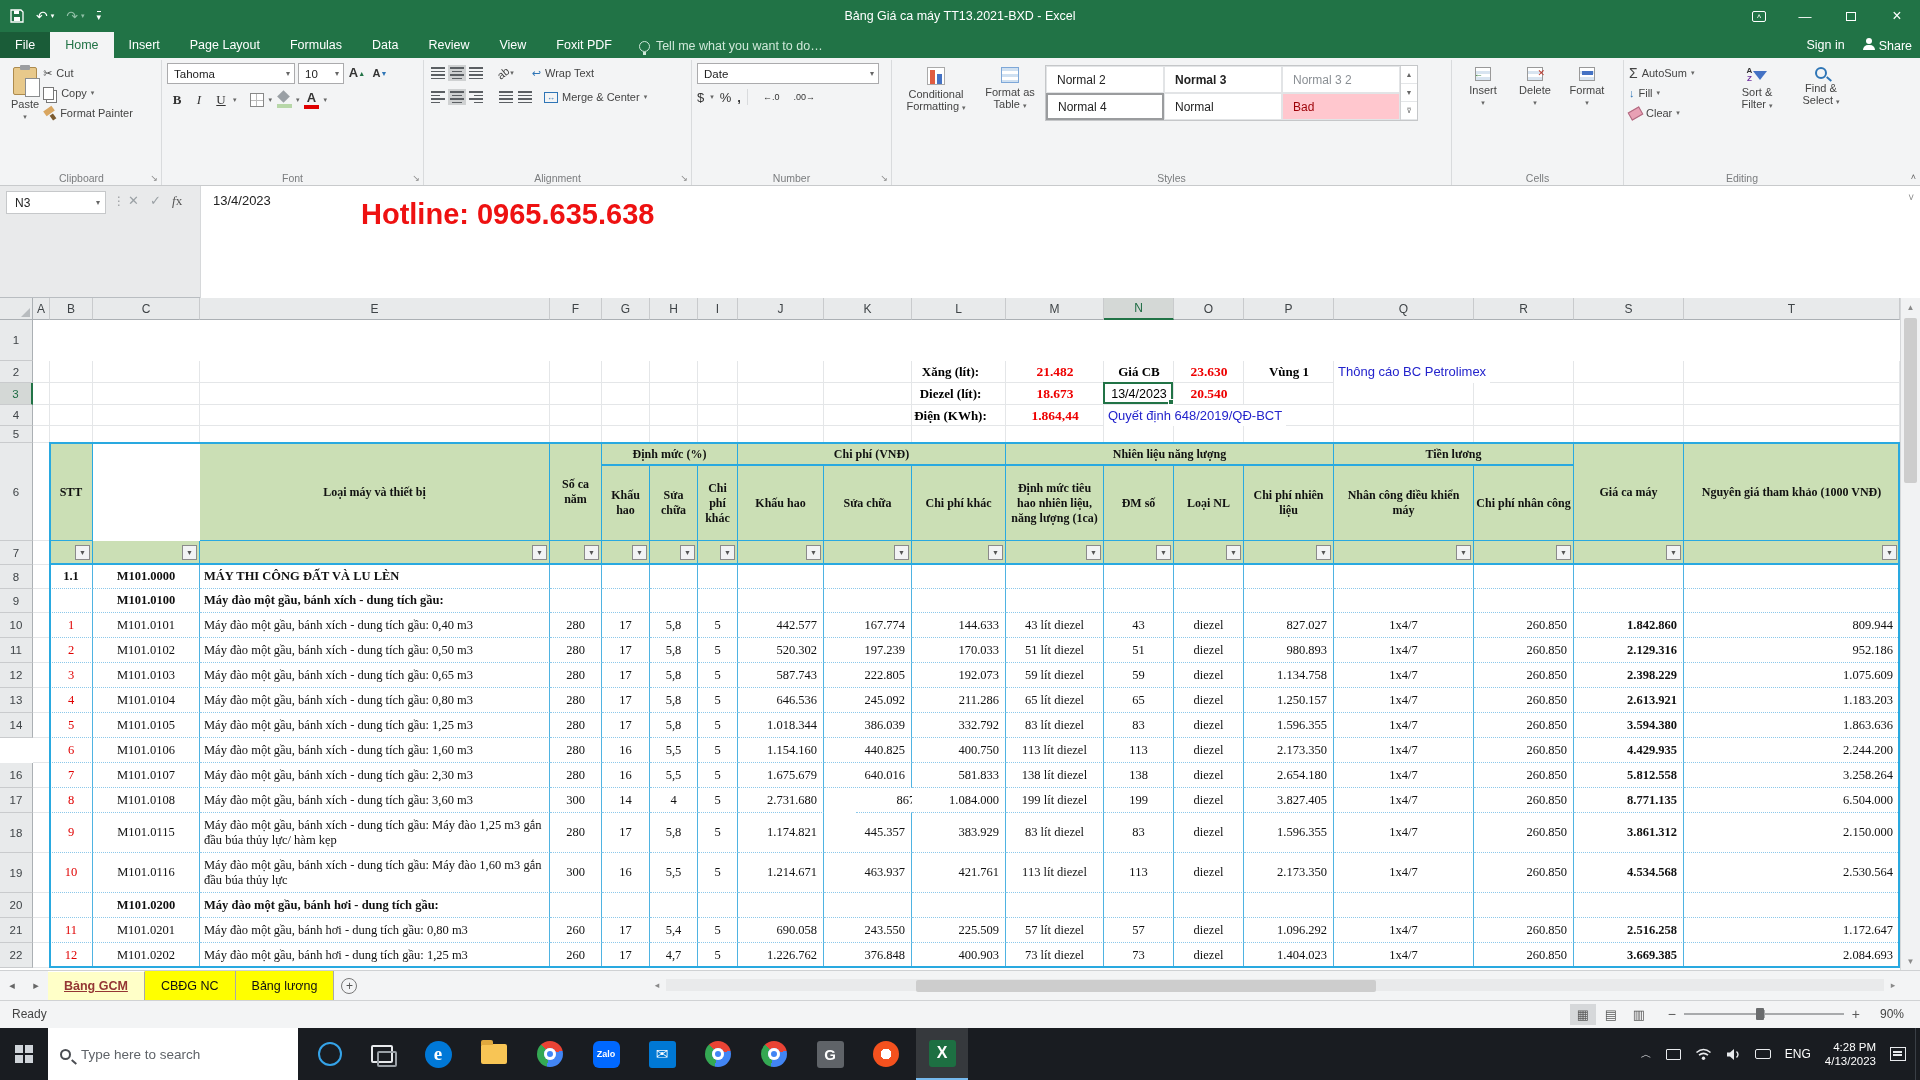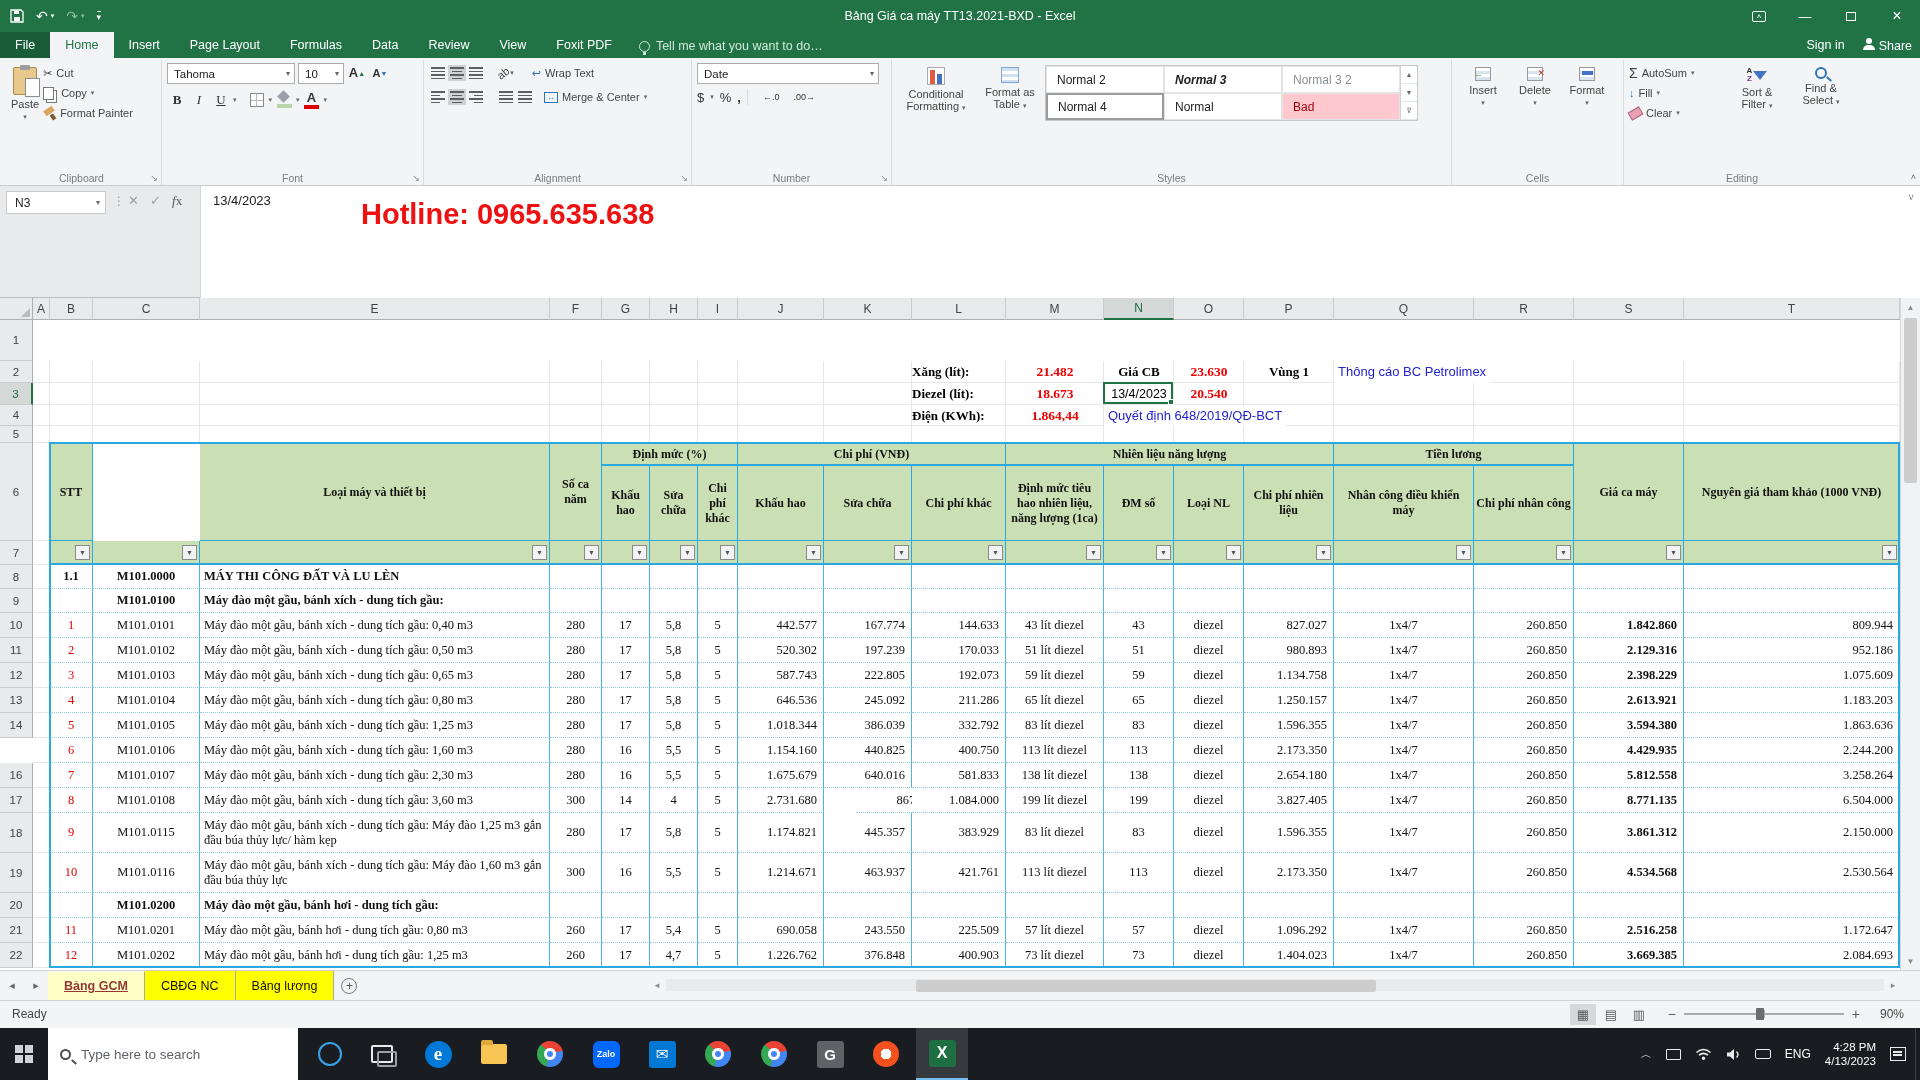--- a/index.html
+++ b/index.html
@@ -111,21 +111,21 @@
   .grid > div{position:absolute;}
   .corner{background:#e8eaeb;border-right:1px solid #abb0b4;border-bottom:1px solid #abb0b4;}
   .corner:after{content:"";position:absolute;right:2px;bottom:2px;width:0;height:0;border-left:9px solid transparent;border-bottom:9px solid #b8bcbf;}
   .colh{background:#e8eaeb;border-right:1px solid #c9cbcd;border-bottom:1px solid #abb0b4;color:#3f4447;font-size:12px;display:flex;align-items:center;justify-content:center;}
   .colh.sel{background:#d4d8d6;border-bottom:2px solid #217346;color:#1c6b42;}
   .rowh{background:#e8eaeb;border-right:1px solid #abb0b4;border-bottom:1px solid #c9cbcd;color:#3f4447;font-size:11.5px;display:flex;align-items:center;justify-content:center;}
   .rowh.sel{background:#d4d8d6;border-right:2px solid #217346;color:#1c6b42;}
   .trow{background:#ffff00;color:#1877b4;font-weight:bold;font-size:25px;text-align:center;display:flex;align-items:center;justify-content:center;white-space:nowrap;overflow:hidden;}
   .bcell{background:#fff;border-right:1px solid #e4e6e8;border-bottom:1px solid #e4e6e8;}
   .ov{z-index:3;white-space:nowrap;overflow:hidden;}
-  .ov.lb{font:bold 13px "Liberation Serif","DejaVu Serif",serif;text-align:left;padding-right:17px;}
+  .ov.lb{font:bold 13px "Liberation Serif","DejaVu Serif",serif;text-align:center;padding-right:17px;}
   .ov.rv{font:bold 13.5px "Liberation Serif","DejaVu Serif",serif;color:#ee0000;text-align:center;}
   .ov.cb{font:bold 13px "Liberation Serif","DejaVu Serif",serif;text-align:center;}
   .ov.bl{font:13px "Liberation Sans",sans-serif;color:#2323cc;text-align:left;padding:0 4px;background:#fff;overflow:visible;}
   .ov.dt{font:12.5px "Liberation Sans",sans-serif;text-align:center;}
   .selcell{z-index:5;border:2px solid #217346;pointer-events:none;}
   .selcell .fh{position:absolute;right:-3px;bottom:-3px;width:6px;height:6px;background:#217346;border:1px solid #fff;}
   .th,.thg{background:#cbdfb5;border-right:1px solid #29a9e0;border-bottom:1px solid #29a9e0;border-top:1px solid #29a9e0;display:flex;align-items:center;justify-content:center;text-align:center;font:bold 12px "Liberation Serif","DejaVu Serif",serif;color:#111;padding:1px 2px;line-height:1.25;z-index:2;}
   .fcell{background:#cbdfb5;border-right:1px solid #29a9e0;border-bottom:2px solid #29a9e0;z-index:2;}
   .fbtn{position:absolute;right:2px;bottom:3px;width:15px;height:15px;background:#f2f3f4;border:1px solid #8a8a8a;color:#555;font-size:7px;display:flex;align-items:center;justify-content:center;}
   .dcell{background:#fff;border-right:1px solid #4fb3e2;border-bottom:1px dotted #8cc8ea;display:flex;align-items:center;font:12.5px "Liberation Serif","DejaVu Serif",serif;color:#111;padding:0 4px;overflow:hidden;z-index:1;line-height:1.2;}
@@ -424,21 +424,21 @@
         <div class="bigbtn" style="width:70px;">
           <span class="i-fat"></span>
           <span><span>Format as</span><br><span>Table</span> <span class="car2">▾</span></span>
         </div>
         <div class="gallery">
           <div class="gcol">
             <div class="gcell">Normal 2</div>
             <div class="gcell sel">Normal 4</div>
           </div>
           <div class="gcol">
-            <div class="gcell" style="font-weight:bold;font-style:italic;">Normal 3</div>
+            <div class="gcell" style="font-weight:bold;">Normal 3</div>
             <div class="gcell">Normal</div>
           </div>
           <div class="gcol">
             <div class="gcell gray">Normal 3 2</div>
             <div class="gcell bad">Bad</div>
           </div>
           <div class="gscroll">
             <span>▲</span>
             <span>▼</span>
             <span>⊽</span>

